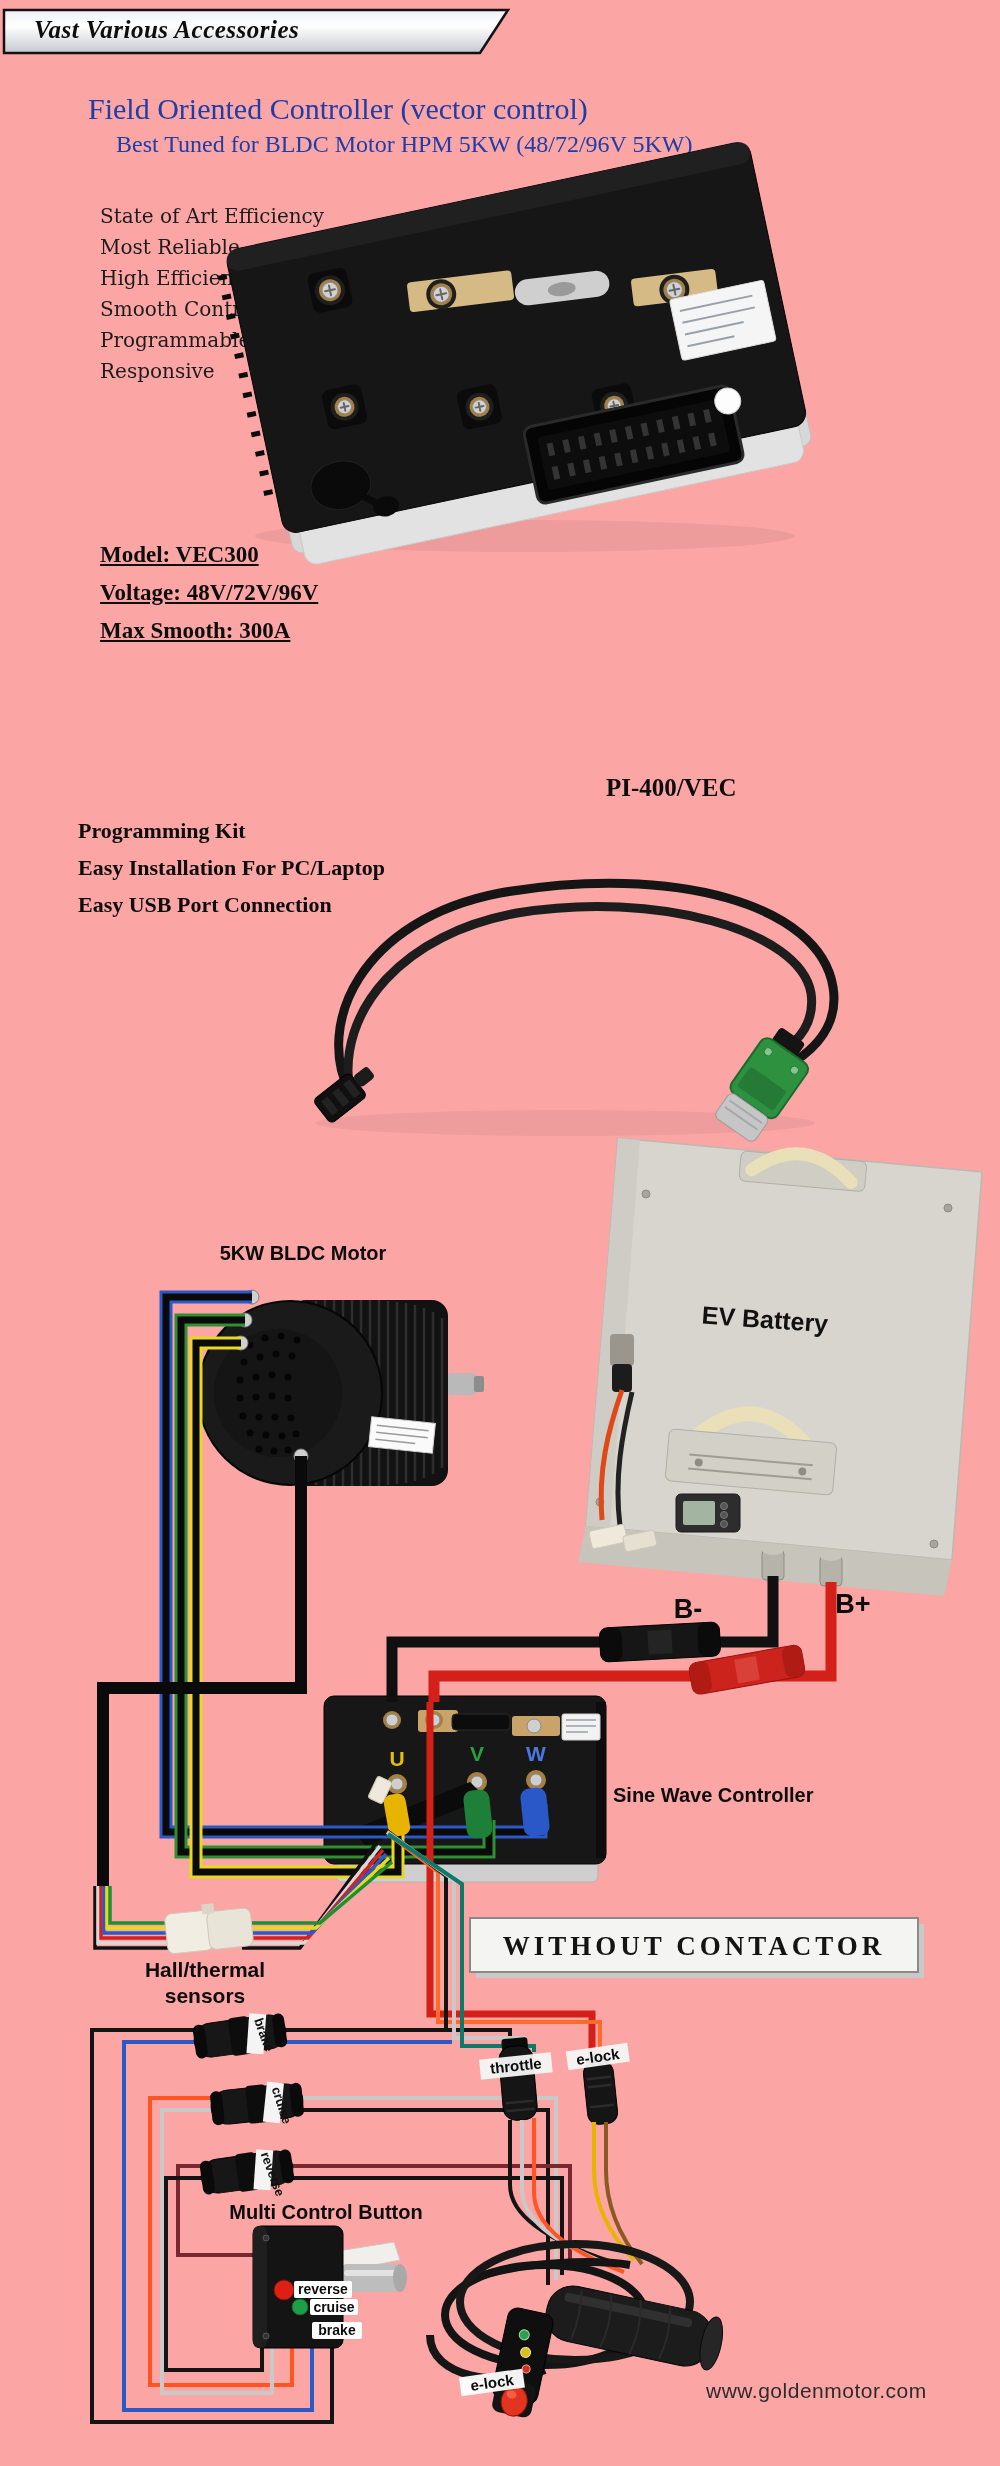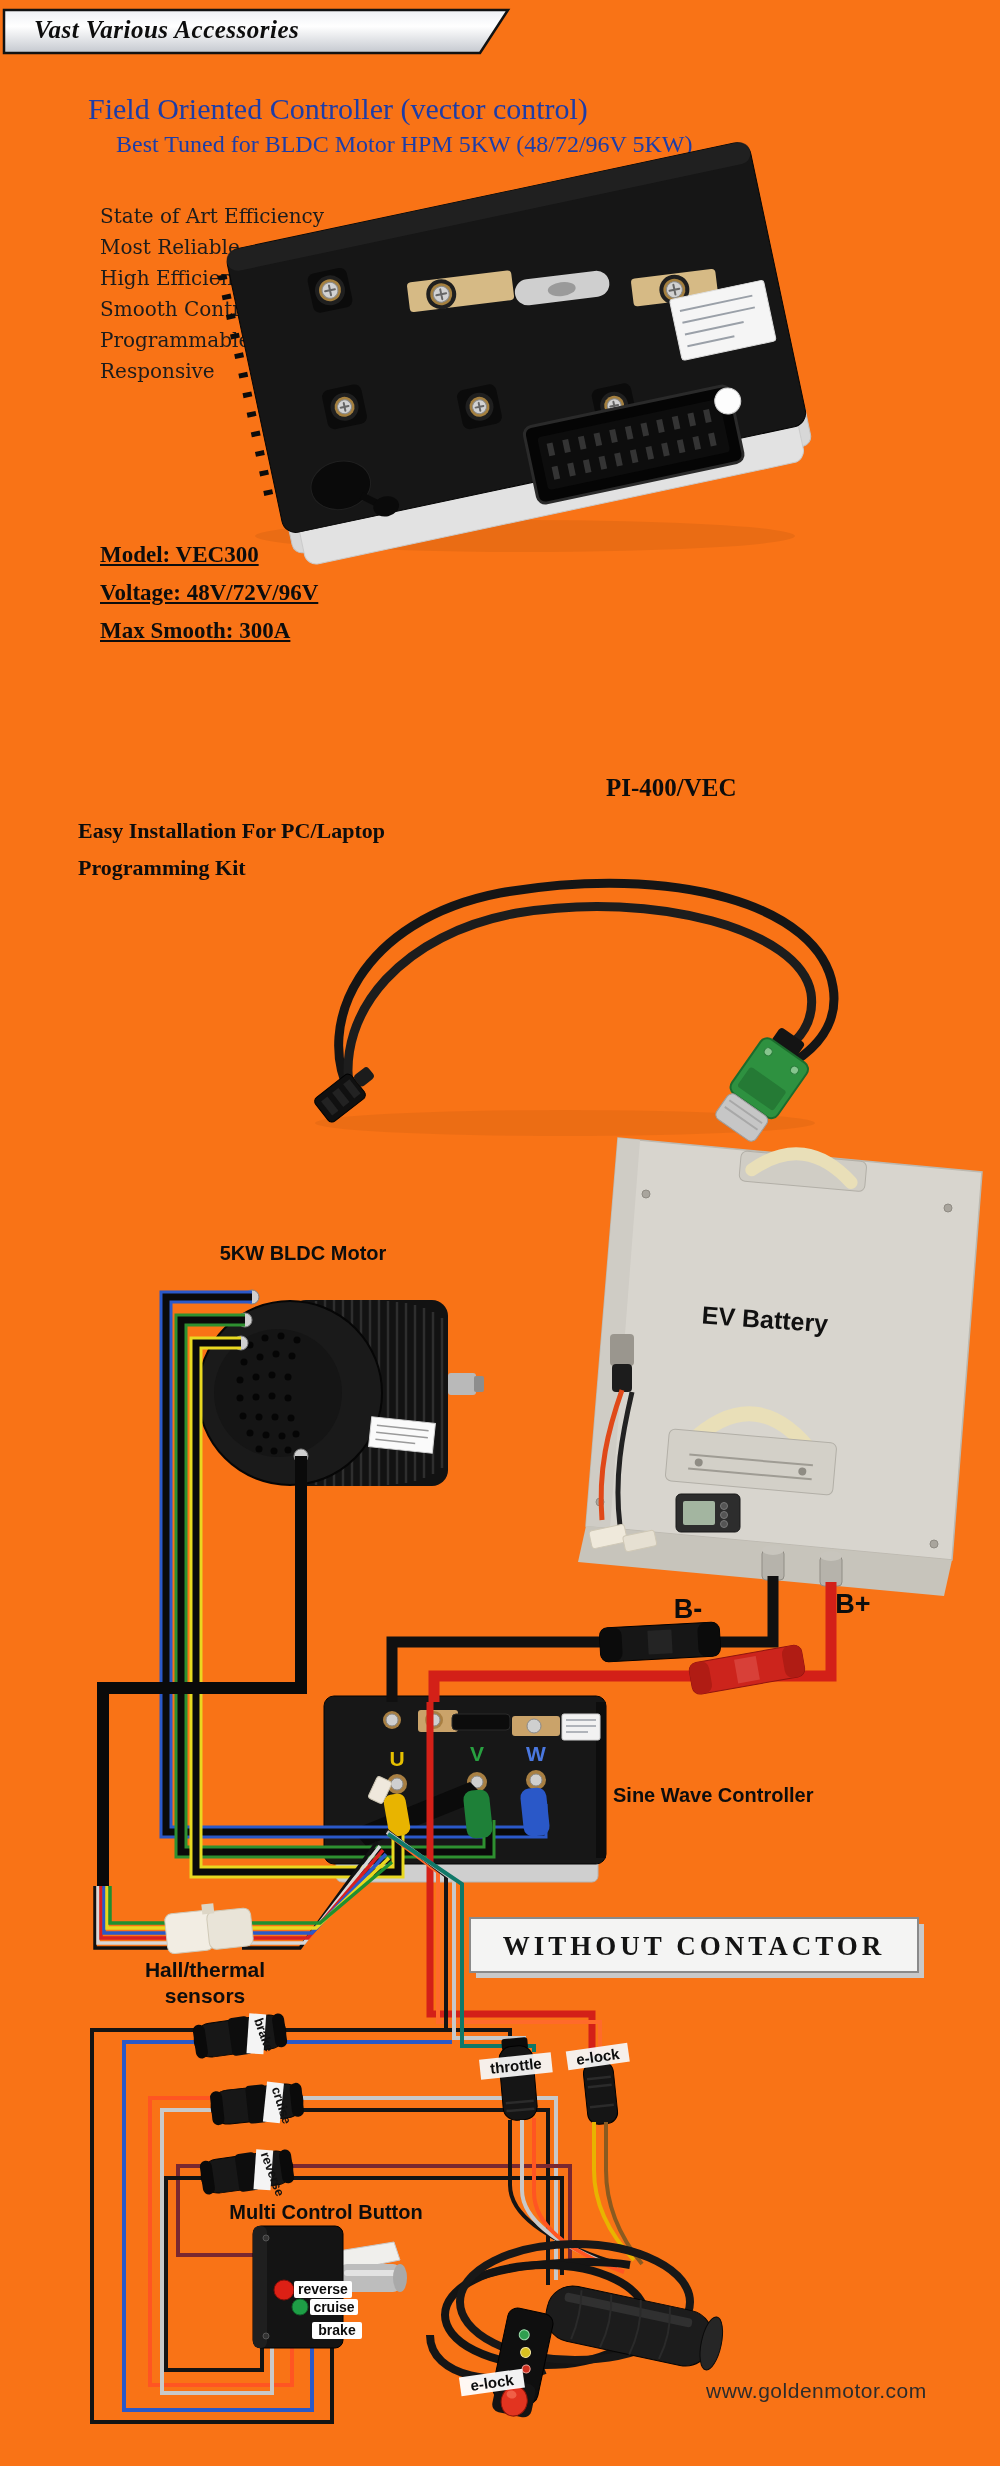--- a/index.html
+++ b/index.html
@@ -1,16 +1,16 @@
 <!DOCTYPE html>
 <html><head>
 <meta charset="utf-8">
 <style>
   html,body{margin:0;padding:0;background:#fff;}
-  .page{position:relative;width:1000px;height:2466px;background:#f97316;overflow:hidden;
+  .page{position:relative;width:1000px;height:2466px;background:#fca5a5;overflow:hidden;
         font-family:"Liberation Sans",sans-serif;color:#111;}
   .abs{position:absolute;}
   
   .banner-text{position:absolute;left:34px;top:16px;font:italic bold 25px "Liberation Serif",serif;color:#0d0d0d;letter-spacing:.5px;}
   
   .title{position:absolute;left:88px;top:92px;font:30px "Liberation Serif",serif;color:#1d3da8;}
   .subtitle{position:absolute;left:90px;top:131px;font:24px "Liberation Serif",serif;color:#1d3da8;margin-left:26px;}
   .features{position:absolute;left:100px;top:201px;font:20px "DejaVu Serif",serif;color:#1c1c1c;line-height:31px;}
   .specs{position:absolute;left:100px;top:536px;font:bold 23px "Liberation Serif",serif;color:#0d0d0d;line-height:38px;text-decoration:underline;}
   
@@ -156,22 +156,23 @@
   </svg>
 
   <div class="specs">
     <div>Model: VEC300</div>
     <div>Voltage: 48V/72V/96V</div>
     <div>Max Smooth: 300A</div>
   </div>
 
   <div class="kit-code">PI-400/VEC</div>
   <div class="kit-lines">
+    <div>Programming Kit</div>
     <div>Easy Installation For PC/Laptop</div>
-    <div>Programming Kit</div>
+    <div>Easy USB Port Connection</div>
   </div>
 
   <svg class="abs" style="left:255px;top:835px;" width="610" height="310" viewBox="0 0 610 310">
     <ellipse cx="310" cy="288" rx="250" ry="13" fill="#000000" opacity="0.05"></ellipse>
     <path d="M95 258 C60 190, 105 85, 245 58 C420 28, 565 70, 578 152 C588 212, 520 243, 482 247" stroke="#151515" stroke-width="9" fill="none"></path>
     <path d="M95 258 C80 175, 150 98, 262 78 C400 55, 545 95, 556 158 C562 200, 525 222, 500 228" stroke="#1d1d1d" stroke-width="9" fill="none"></path>
     <g transform="rotate(-38 88 262)">
       <rect x="62" y="246" width="46" height="30" rx="5" fill="#101010" stroke="#000"></rect>
       <rect x="68" y="252" width="8" height="18" fill="#222"></rect>
         <rect x="82" y="252" width="8" height="18" fill="#222"></rect>

